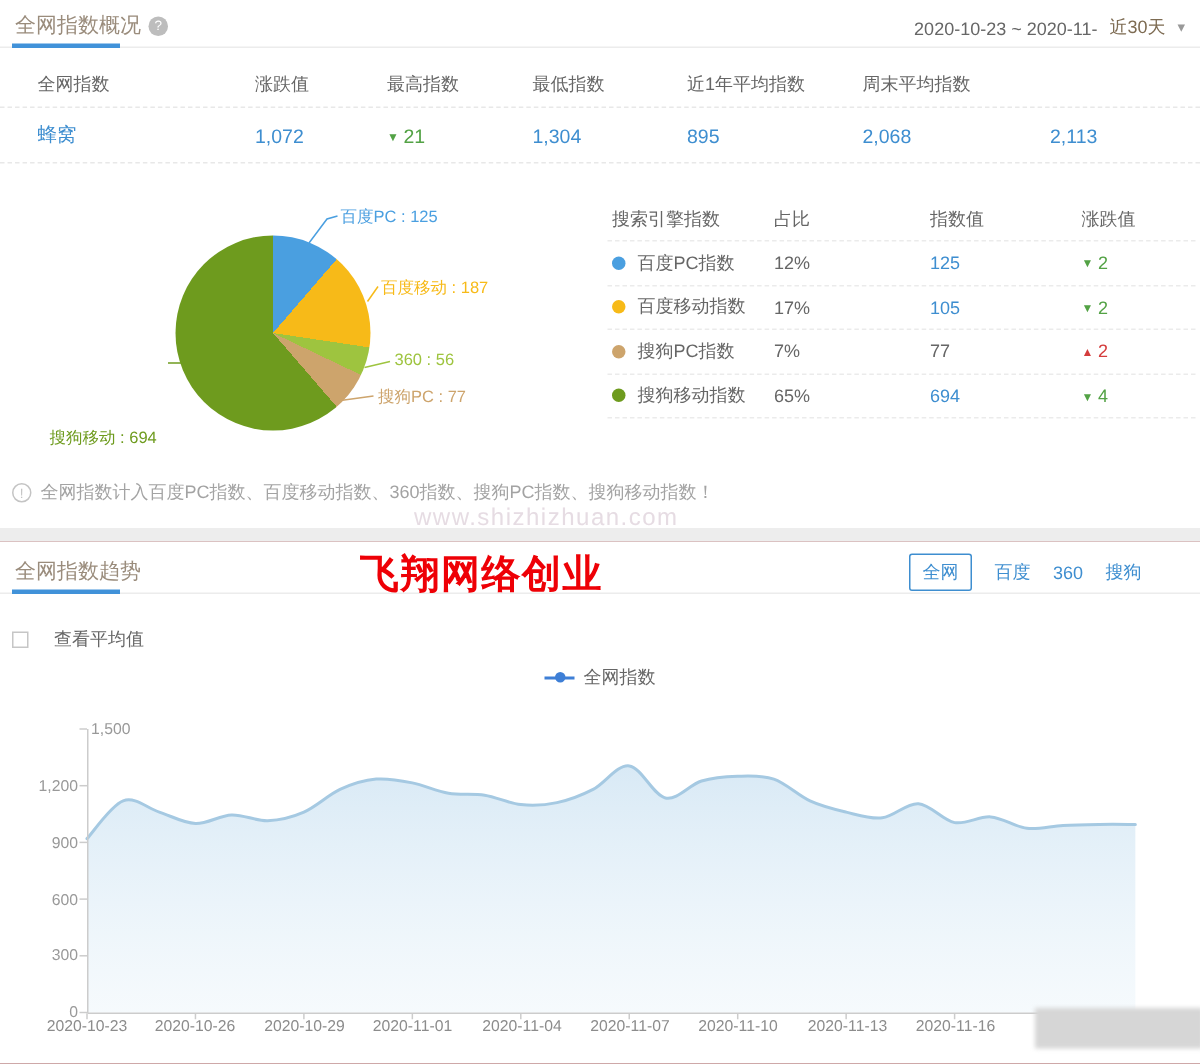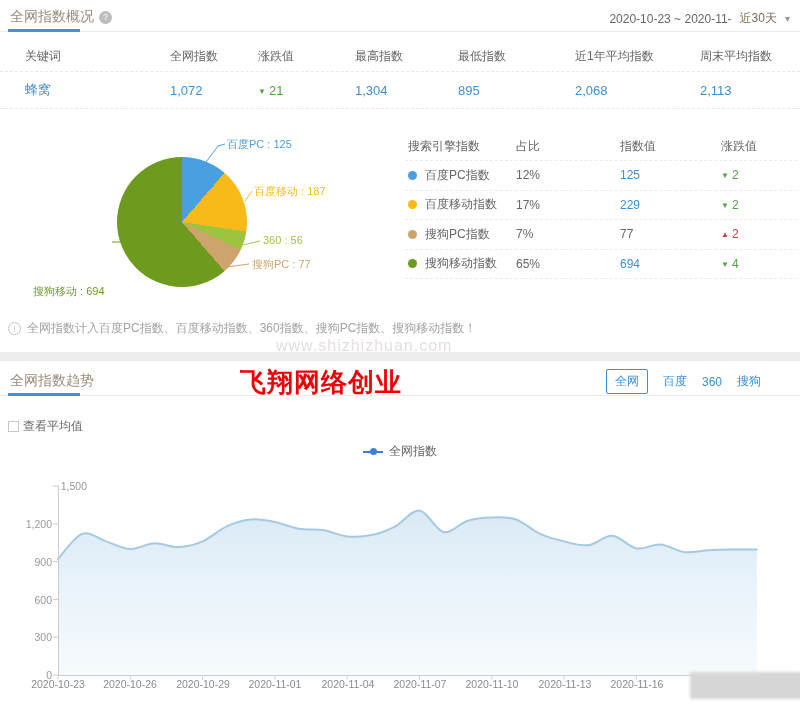--- a/index.html
+++ b/index.html
@@ -48,21 +48,21 @@
 
   .divider-strip { position:absolute; left:0; right:0; top:352px; height:9px; background:#ededed; }
 
   
   .trend-card { top:361px; height:348px; }
   .red-mark { position:absolute; left:240px; top:4px; font-size:26px; font-weight:900; color:#ee0006; letter-spacing:1px; z-index:6; }
   .tabs { position:absolute; left:606px; top:8px; display:flex; align-items:center; gap:15px; font-size:12px; }
   .tab { color:#3e8ed0; cursor:pointer; }
   .tab.active { border:1px solid #3e8ed0; border-radius:2px; padding:3px 8px; }
 
-  .avg-row { position:absolute; left:8px; top:57px; display:flex; align-items:center; gap:4px; font-size:12px; color:#666; }
+  .avg-row { position:absolute; left:8px; top:57px; display:flex; align-items:center; gap:17px; font-size:12px; color:#666; }
   .cb { width:11px; height:11px; border:1px solid #c6c6c6; background:#fff; }
 
   .legend { position:absolute; left:0; right:0; top:82px; display:flex; justify-content:center; align-items:center; gap:6px; font-size:12px; color:#666; }
   .lg-line { position:relative; width:20px; height:2px; background:#3e7fd6; }
   .lg-line::after { content:""; position:absolute; left:7px; top:-2.5px; width:7px; height:7px; border-radius:50%; background:#3e7fd6; }
 
   .trend-svg { position:absolute; left:0; top:115px; width:800px; height:233px; }
   .ylab { position:absolute; left:0; width:52px; text-align:right; font-size:10.5px; color:#999; }
   .xlab { position:absolute; top:317px; transform:translateX(-50%); font-size:10.5px; color:#8c8c8c; white-space:nowrap; }
   .ax { stroke:#ccc; stroke-width:1; }
@@ -82,21 +82,20 @@
     <div class="date-box">
       <span>2020-10-23 ~ 2020-11-</span>
       <span class="range-label">近30天</span>
       <span class="caret">▾</span>
     </div>
     <div class="head-underline-gray"></div>
     <div class="head-underline-blue"></div>
 
     <div class="ov-table">
       <div class="ov-row hdr">
-        <span>关键词</span>
         <span>全网指数</span>
         <span>涨跌值</span>
         <span>最高指数</span>
         <span>最低指数</span>
         <span>近1年平均指数</span>
         <span>周末平均指数</span>
       </div>
       <div class="ov-row dat">
         <span class="lnk">蜂窝</span>
         <span class="blue">1,072</span>
@@ -136,21 +135,21 @@
 
       <div class="eng-row">
         <span><i class="dot" style="background-color: rgb(74, 159, 224);"></i><span>百度PC指数</span></span>
         <span>12%</span>
         <span style="color: rgb(62, 142, 208);">125</span>
         <span class="chg down"><i class="tri">▼</i><span>2</span></span>
       </div>
       <div class="eng-row">
         <span><i class="dot" style="background-color: rgb(247, 186, 24);"></i><span>百度移动指数</span></span>
         <span>17%</span>
-        <span style="color: rgb(62, 142, 208);">229</span>
+        <span style="color: rgb(62, 142, 208);">105</span>
         <span class="chg down"><i class="tri">▼</i><span>2</span></span>
       </div>
       <div class="eng-row">
         <span><i class="dot" style="background-color: rgb(205, 164, 108);"></i><span>搜狗PC指数</span></span>
         <span>7%</span>
         <span style="color: rgb(102, 102, 102);">77</span>
         <span class="chg up"><i class="tri">▲</i><span>2</span></span>
       </div>
       <div class="eng-row">
         <span><i class="dot" style="background-color: rgb(110, 155, 30);"></i><span>搜狗移动指数</span></span>

